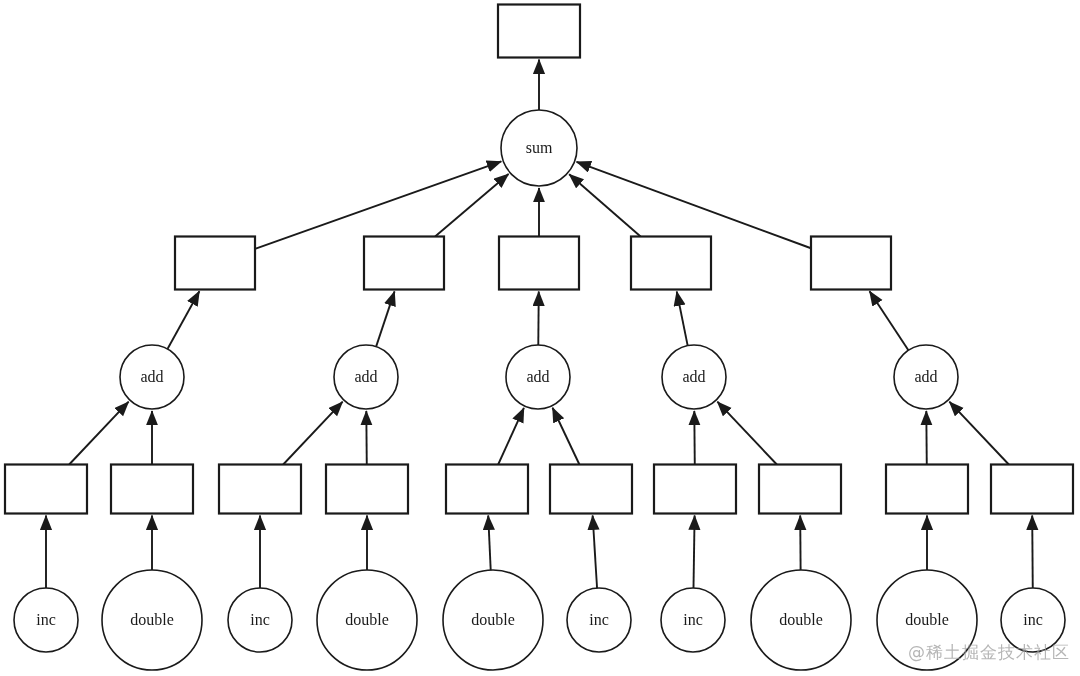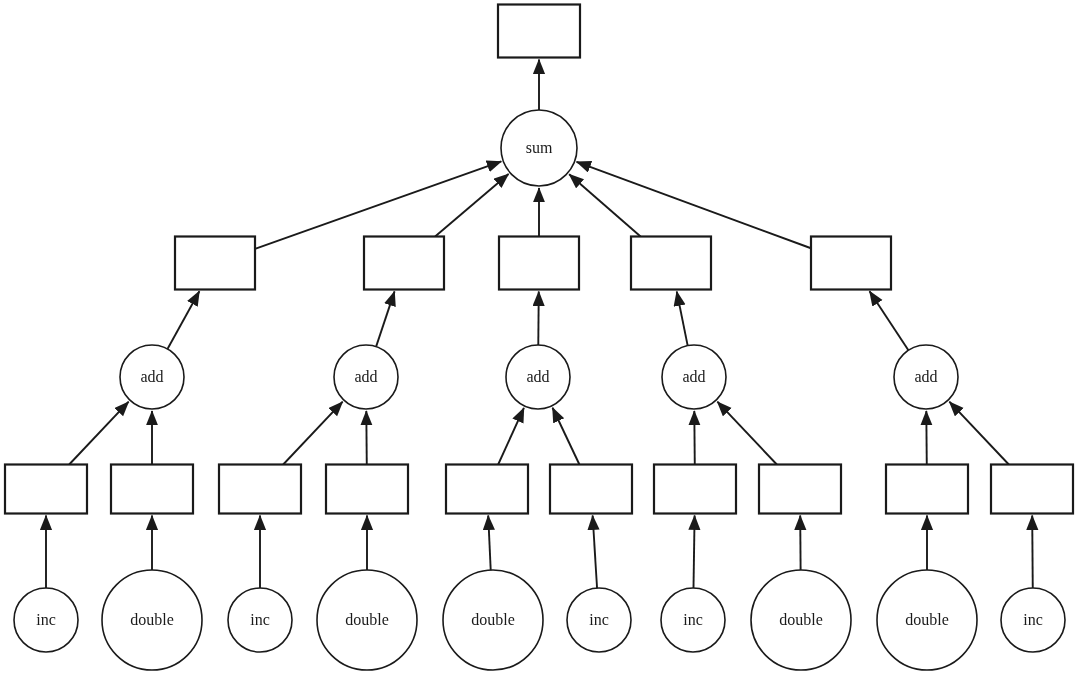--- a/index.html
+++ b/index.html
@@ -212,14 +212,15 @@
           <circle cx="927" cy="620" r="50" class="node-circle"></circle>
           <text x="927" y="621" class="node-label">double</text>
         </g>
         <g>
           <circle cx="1033" cy="620" r="32" class="node-circle"></circle>
           <text x="1033" y="621" class="node-label">inc</text>
         </g>
       </g>
   </svg>
 
+  <div class="watermark">@稀土掘金技术社区</div>
 
 </div>
 
 </body></html>

